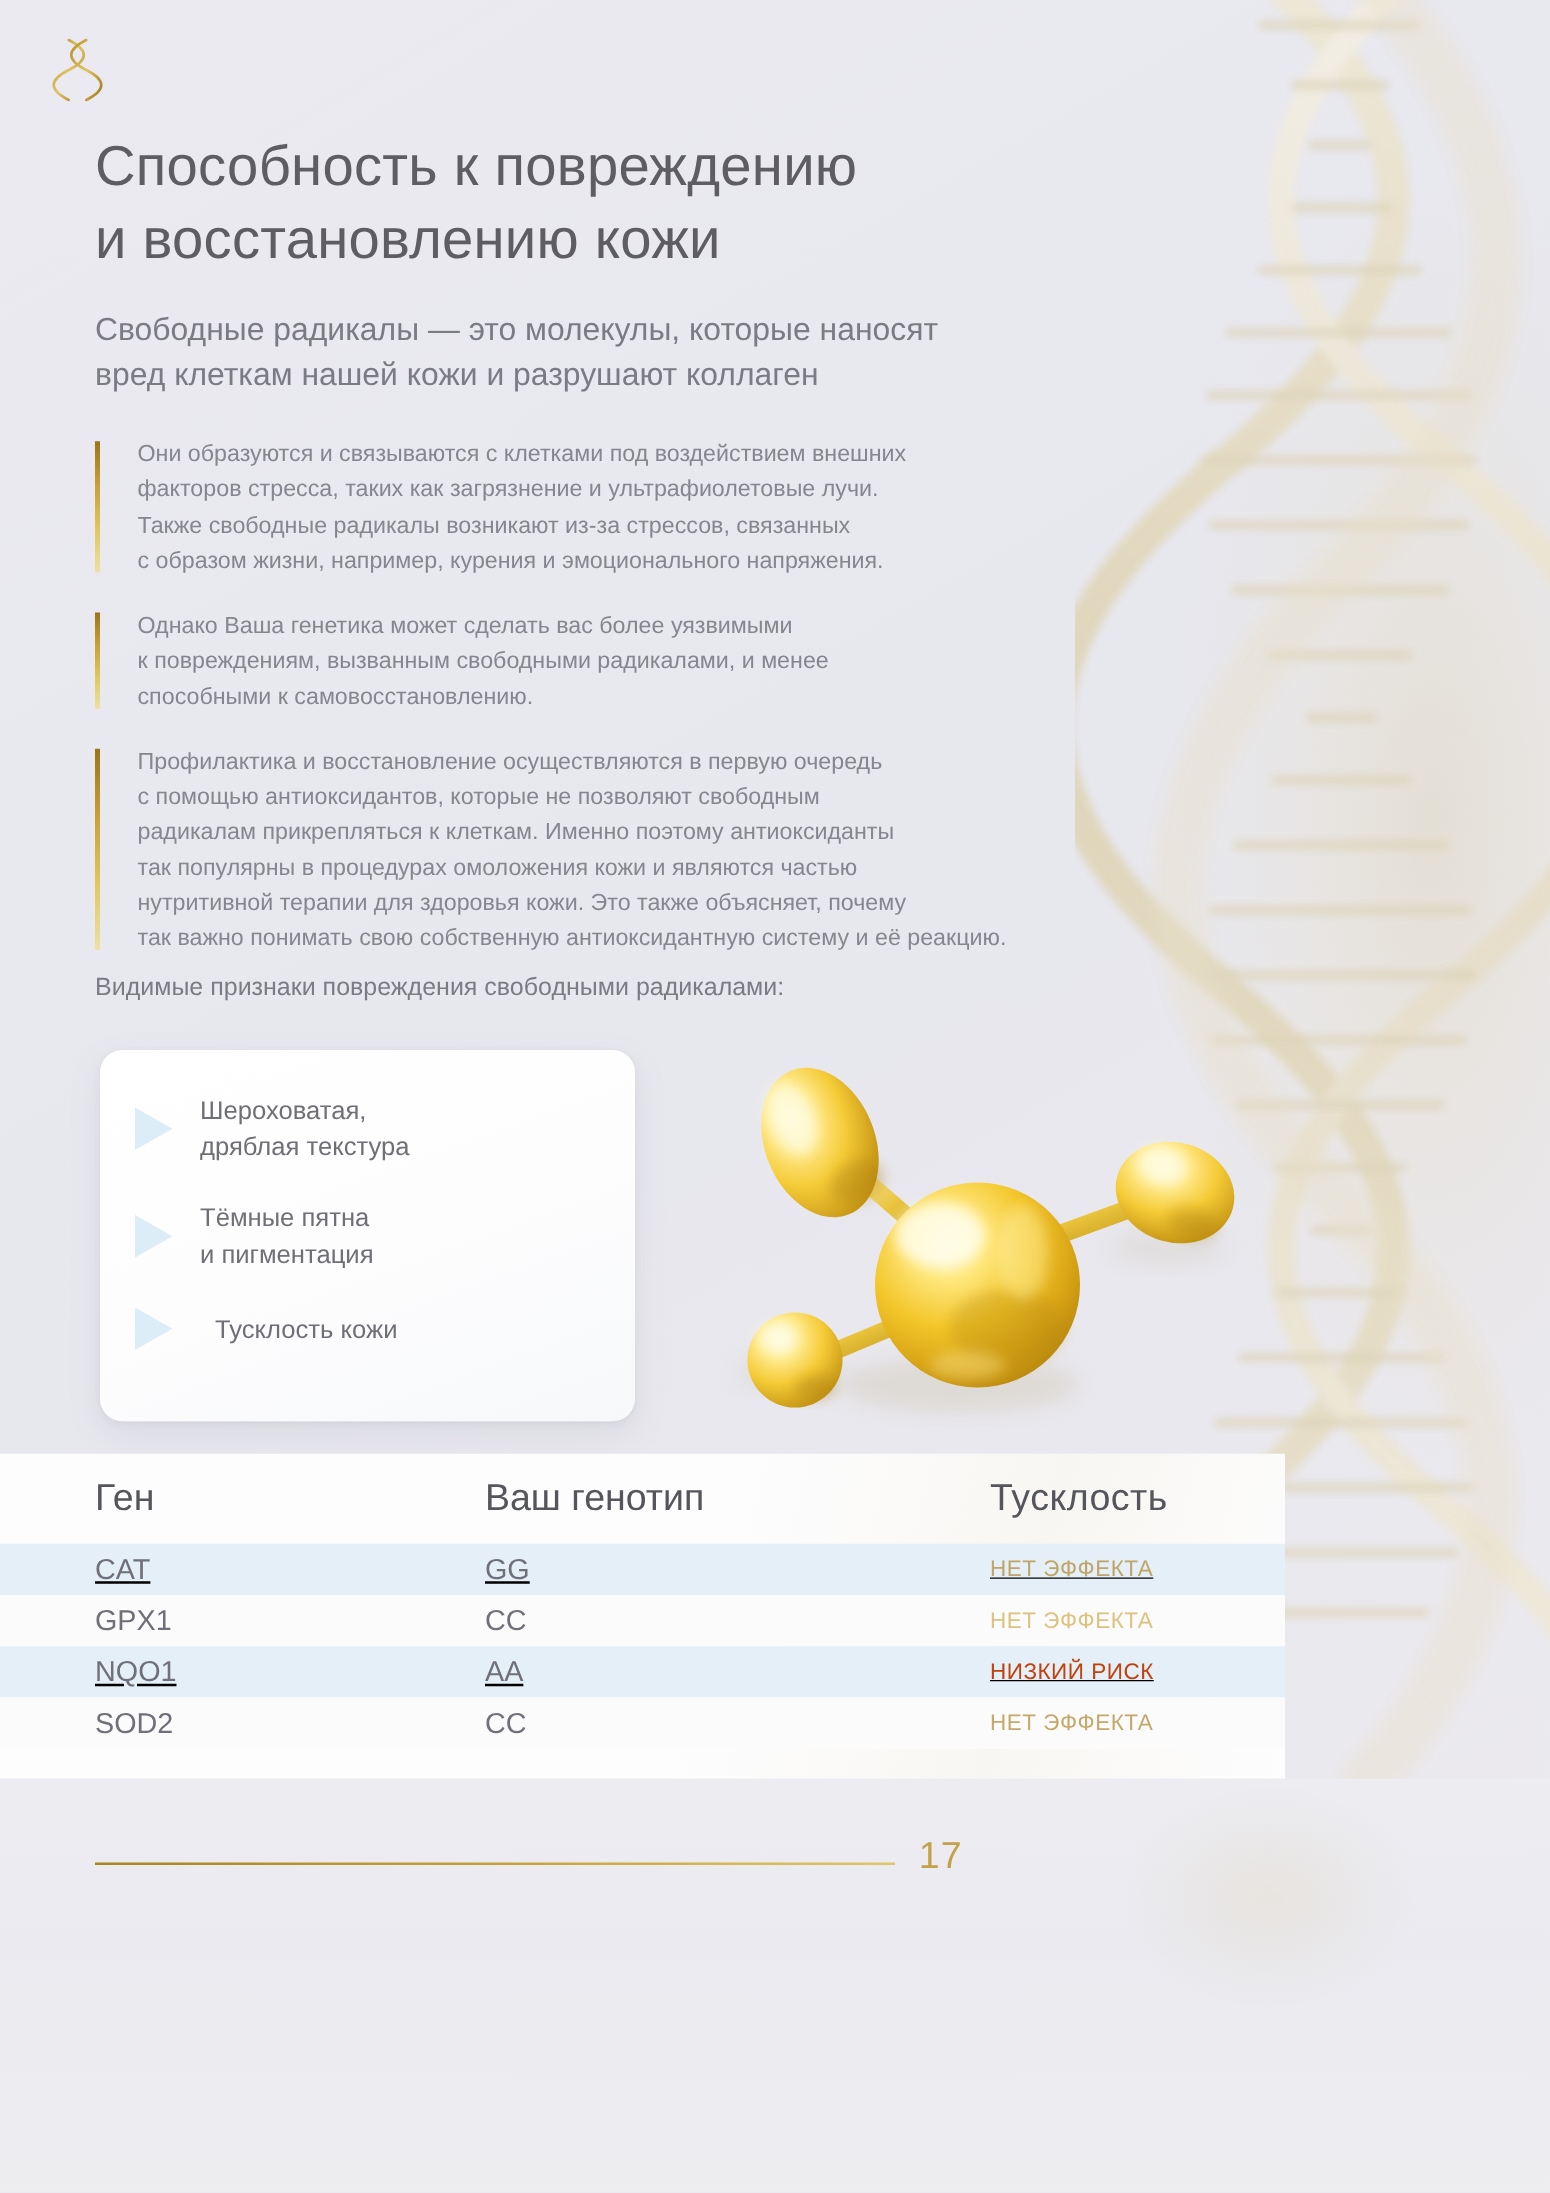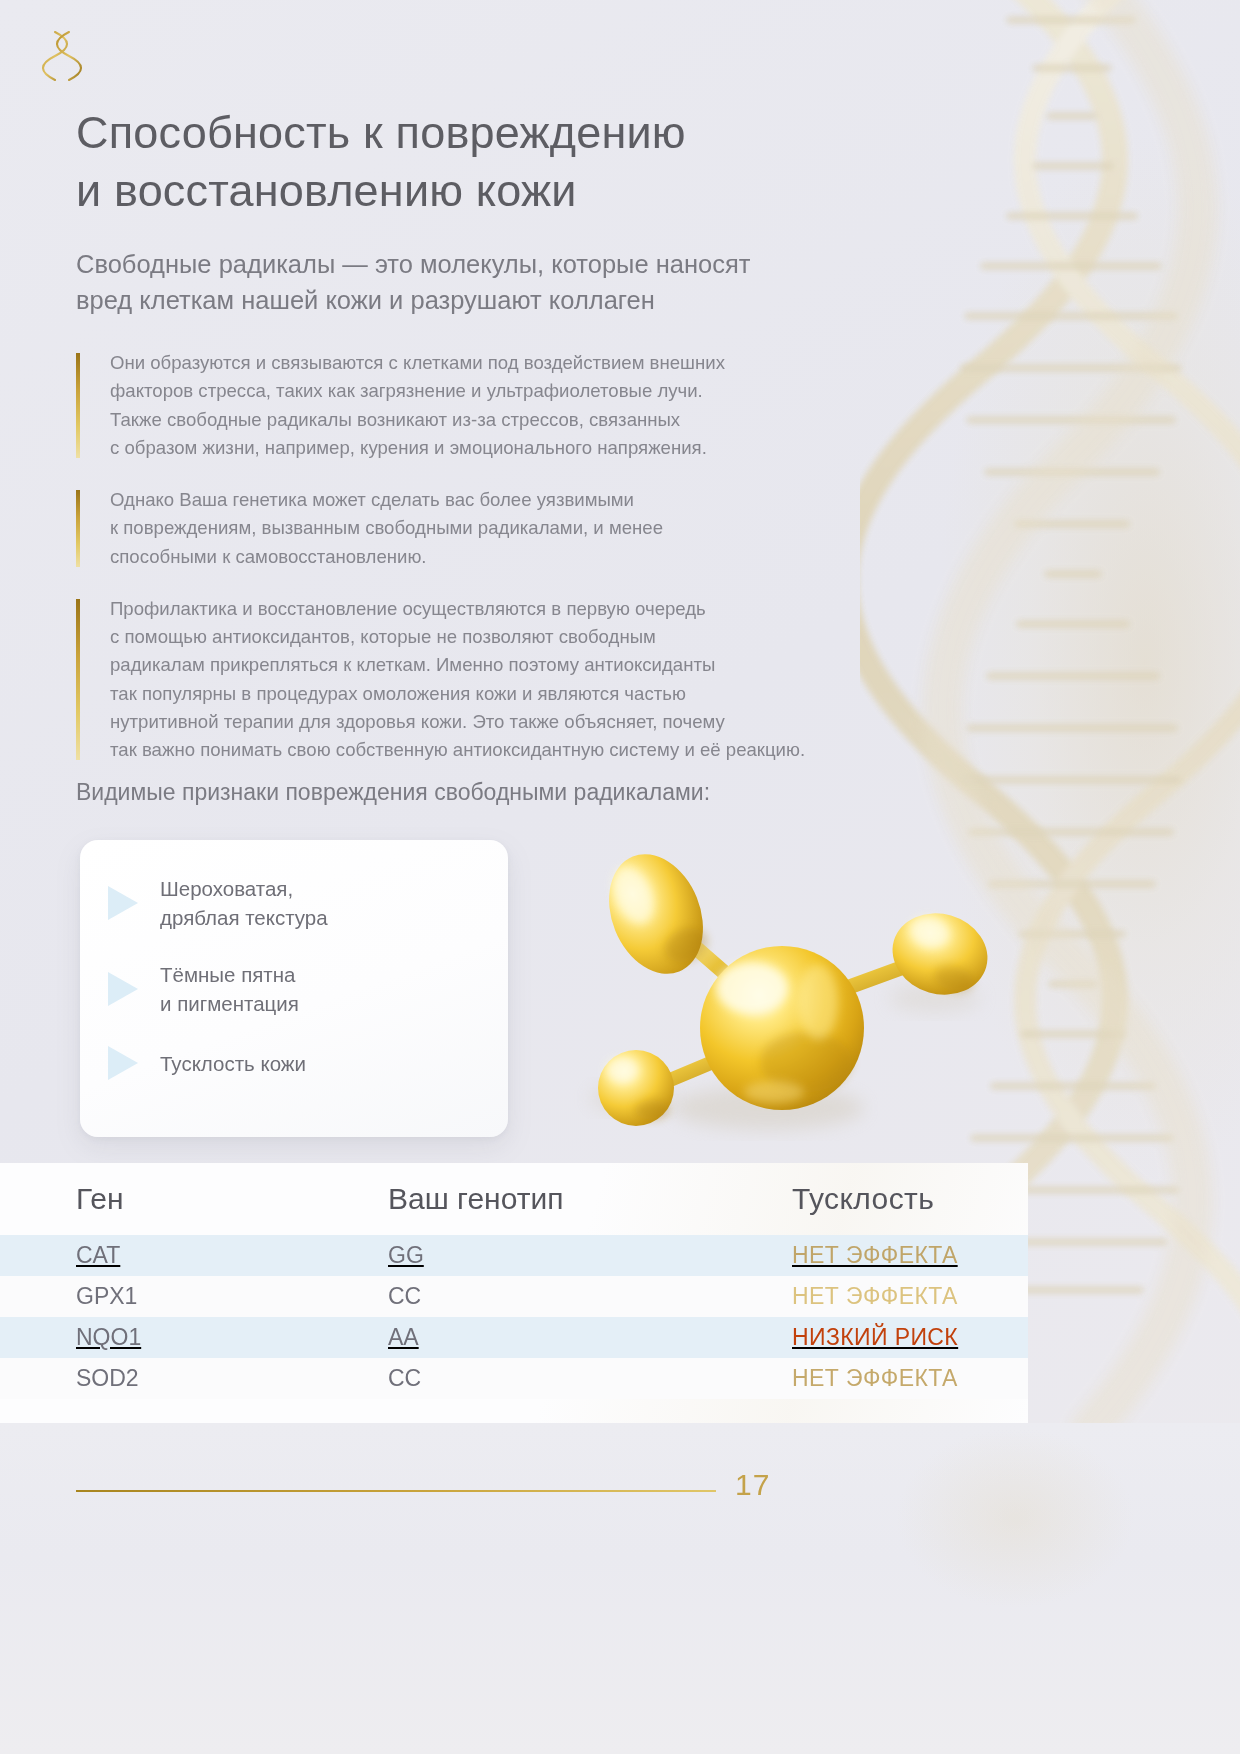--- a/index.html
+++ b/index.html
@@ -109,21 +109,21 @@
     color: #86868e;
     white-space: pre-line;
   }
 
   
   .signs-heading {
     position: absolute;
     left: 76px;
     top: 779px;
     width: 900px;
-    font-size: 23px;
+    font-size: 20px;
     font-weight: 300;
     color: #7b7b83;
   }
 
   
   .card {
     position: absolute;
     left: 80px;
     top: 840px;
     width: 428px;
@@ -136,21 +136,21 @@
     position: absolute;
     left: 28px;
     top: 34px;
     right: 18px;
   }
   .sign-item {
     display: flex;
     align-items: center;
     margin-bottom: 28px;
   }
-  .sign-item:last-child { margin-bottom: 0; }
+  .sign-item:last-child { margin-bottom: 0; gap: 12px; }
   .tri {
     flex: 0 0 auto;
     width: 0;
     height: 0;
     margin-right: 22px;
     border-top: 17px solid transparent;
     border-bottom: 17px solid transparent;
     border-left: 30px solid #dcedf7;
   }
   .sign-text {
@@ -210,21 +210,21 @@
     font-weight: 300;
     color: #55555c;
   }
   .trow .c-gene,
   .trow .c-geno {
     font-size: 23px;
     font-weight: 300;
     color: #70707a;
   }
   .trow .c-result {
-    font-size: 23px;
+    font-size: 18px;
     font-weight: 300;
     letter-spacing: .4px;
   }
 
   
   .footer-band {
     position: absolute;
     left: 0;
     top: 1423px;
     width: 1240px;

